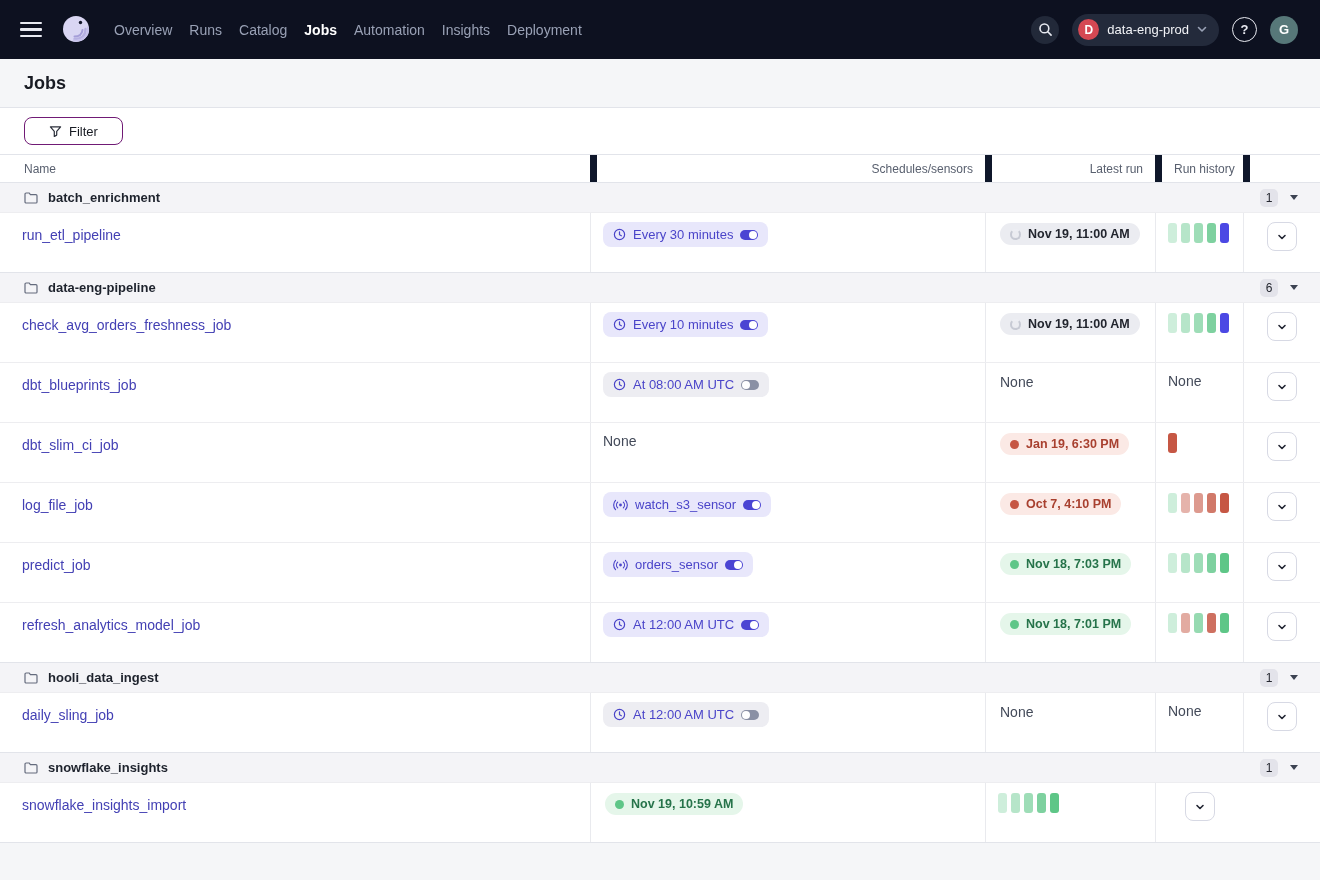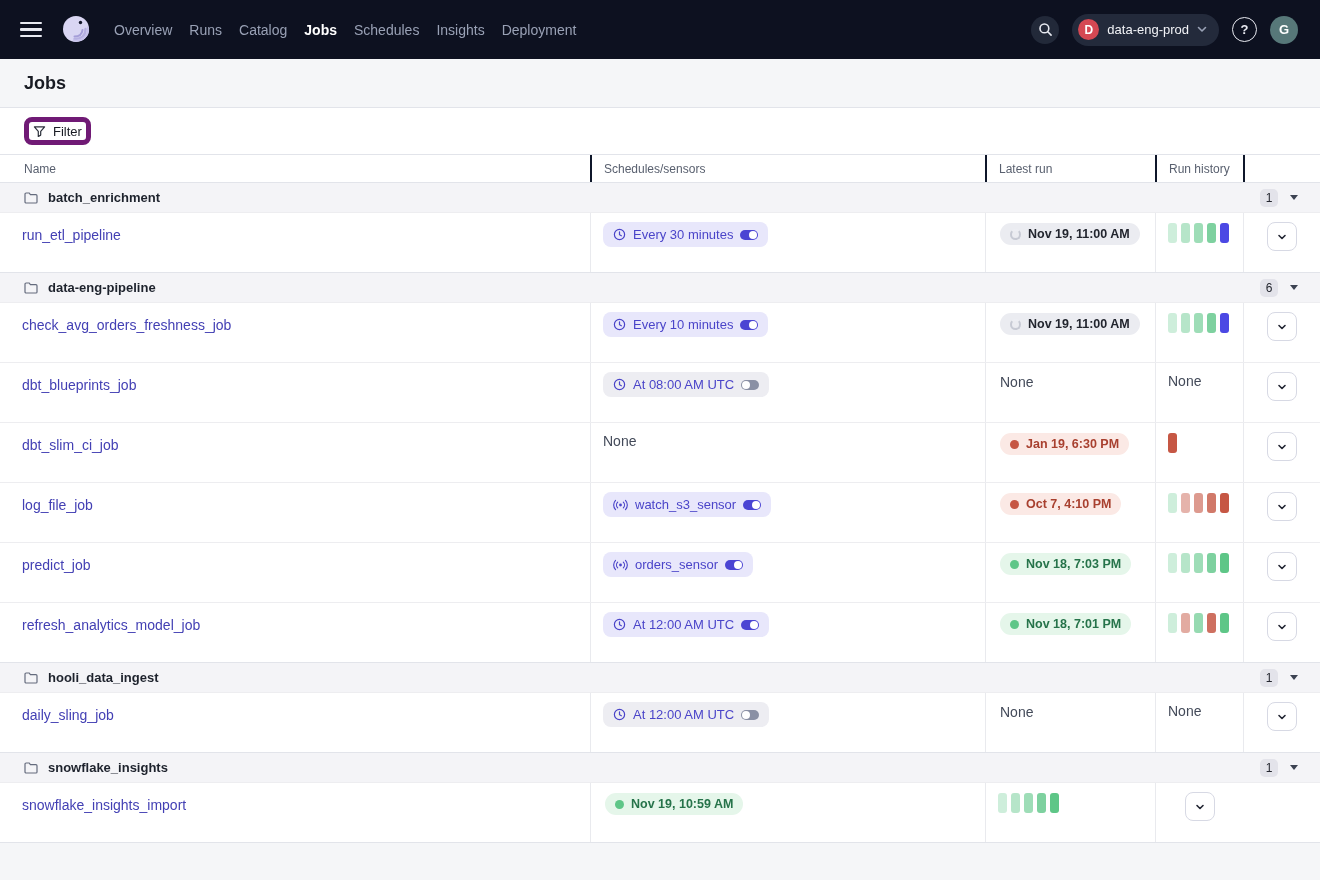--- a/index.html
+++ b/index.html
@@ -21,27 +21,27 @@
   .icon-circle{width:28px;height:28px;border-radius:50%;background:#222939;display:flex;align-items:center;justify-content:center;cursor:pointer;}
   .env-pill{height:32px;border-radius:16px;background:#232a3b;display:flex;align-items:center;gap:8px;padding:0 12px 0 6px;cursor:pointer;}
   .env-initial{width:21px;height:21px;border-radius:50%;background:#d54853;color:#fff;font-size:12px;font-weight:700;display:flex;align-items:center;justify-content:center;}
   .env-label{color:#f2f3f7;font-size:13px;}
   .help-circle{width:25px;height:25px;border-radius:50%;border:1.7px solid #e8eaf1;color:#e8eaf1;font-size:13px;font-weight:700;display:flex;align-items:center;justify-content:center;cursor:pointer;}
   .avatar{width:28px;height:28px;border-radius:50%;background:#577879;color:#fff;font-size:13px;font-weight:600;display:flex;align-items:center;justify-content:center;cursor:pointer;}
   
   .titlebar{height:49px;background:#f5f6f8;border-bottom:1px solid #e2e4ea;display:flex;align-items:center;padding:0 24px;}
   .page-title{font-size:18px;font-weight:700;color:#181b23;}
   .filterbar{height:46px;background:#ffffff;display:flex;align-items:center;padding:0 24px;}
-  .filter-btn{display:inline-flex;align-items:center;gap:7px;height:28px;padding:0 4px;border:5px solid #701a75;border-radius:8px;background:#fff;font-size:13px;color:#181b23;cursor:pointer;font-family:inherit;}
+  .filter-btn{display:inline-flex;align-items:center;gap:7px;height:28px;padding:0 24px;border:1px solid #701a75;border-radius:8px;background:#fff;font-size:13px;color:#181b23;cursor:pointer;font-family:inherit;}
   
   .grid-row{display:grid;grid-template-columns:590px 395px 170px 88px 77px;}
   .thead{background:#fff;border-top:1px solid #e2e4ea;height:28px;}
   .thead .cell{font-size:12px;color:#59606f;padding:7px 12px 0 12px;white-space:nowrap;}
   .thead .cell:first-child{padding-left:24px;}
-  .thead .cell + .cell{border-left:2px solid #0f172a;}
+  .thead .cell + .cell{border-left:7px solid #0f172a;text-align:right;}
   .group-row{height:30px;background:#f4f4f7;border-top:1px solid #e2e4ea;display:flex;align-items:center;gap:10px;padding:0 22px 0 24px;cursor:pointer;}
   .group-name{font-size:13px;font-weight:700;color:#1d222c;margin-left:0px;}
   .group-right{margin-left:auto;display:flex;align-items:center;gap:12px;}
   .badge{min-width:18px;height:18px;border-radius:5px;background:#e3e3ea;color:#23262f;font-size:12px;display:flex;align-items:center;justify-content:center;padding:0 5px;}
   .caret-down{width:0;height:0;border-left:4.5px solid transparent;border-right:4.5px solid transparent;border-top:5.5px solid #3c4252;cursor:pointer;}
   .job-row{height:60px;background:#fff;border-top:1px solid #ededf0;}
   .job-row .cell + .cell{border-left:1px solid #e9eaee;}
   .name-cell{padding:13px 12px 0 22px;}
   .job-link{font-size:14px;font-weight:500;color:#4340b4;text-decoration:none;cursor:pointer;}
   .sched-cell{padding:9px 12px 0 12px;}
@@ -85,21 +85,21 @@
       <path d="M27.5 17c0 7-4.5 10-11 10" stroke="#b6b0e2" stroke-width="2.4" fill="none" stroke-linecap="round"></path>
       <path d="M30 15.5c1 8.5-5.5 14-14 13" stroke="#c7c2ec" stroke-width="2" fill="none" stroke-linecap="round"></path>
       <path d="M24.5 18c-.5 4.5-3.5 6.5-8 6.5" stroke="#a59ed8" stroke-width="2" fill="none" stroke-linecap="round"></path>
     </svg>
   </div>
   <nav class="navlinks">
       <a class="navlink">Overview</a>
       <a class="navlink">Runs</a>
       <a class="navlink">Catalog</a>
       <a class="navlink active">Jobs</a>
-      <a class="navlink">Schedules</a>
+      <a class="navlink">Automation</a>
       <a class="navlink">Insights</a>
       <a class="navlink">Deployment</a>
     </nav>
   <div class="nav-right">
     <div class="icon-circle">
       <svg width="15" height="15" viewBox="0 0 15 15" fill="none">
         <circle cx="6.4" cy="6.4" r="4.4" stroke="#e8eaf1" stroke-width="1.6"></circle>
         <path d="M9.8 9.8l3.3 3.3" stroke="#e8eaf1" stroke-width="1.6" stroke-linecap="round"></path>
       </svg>
     </div>

